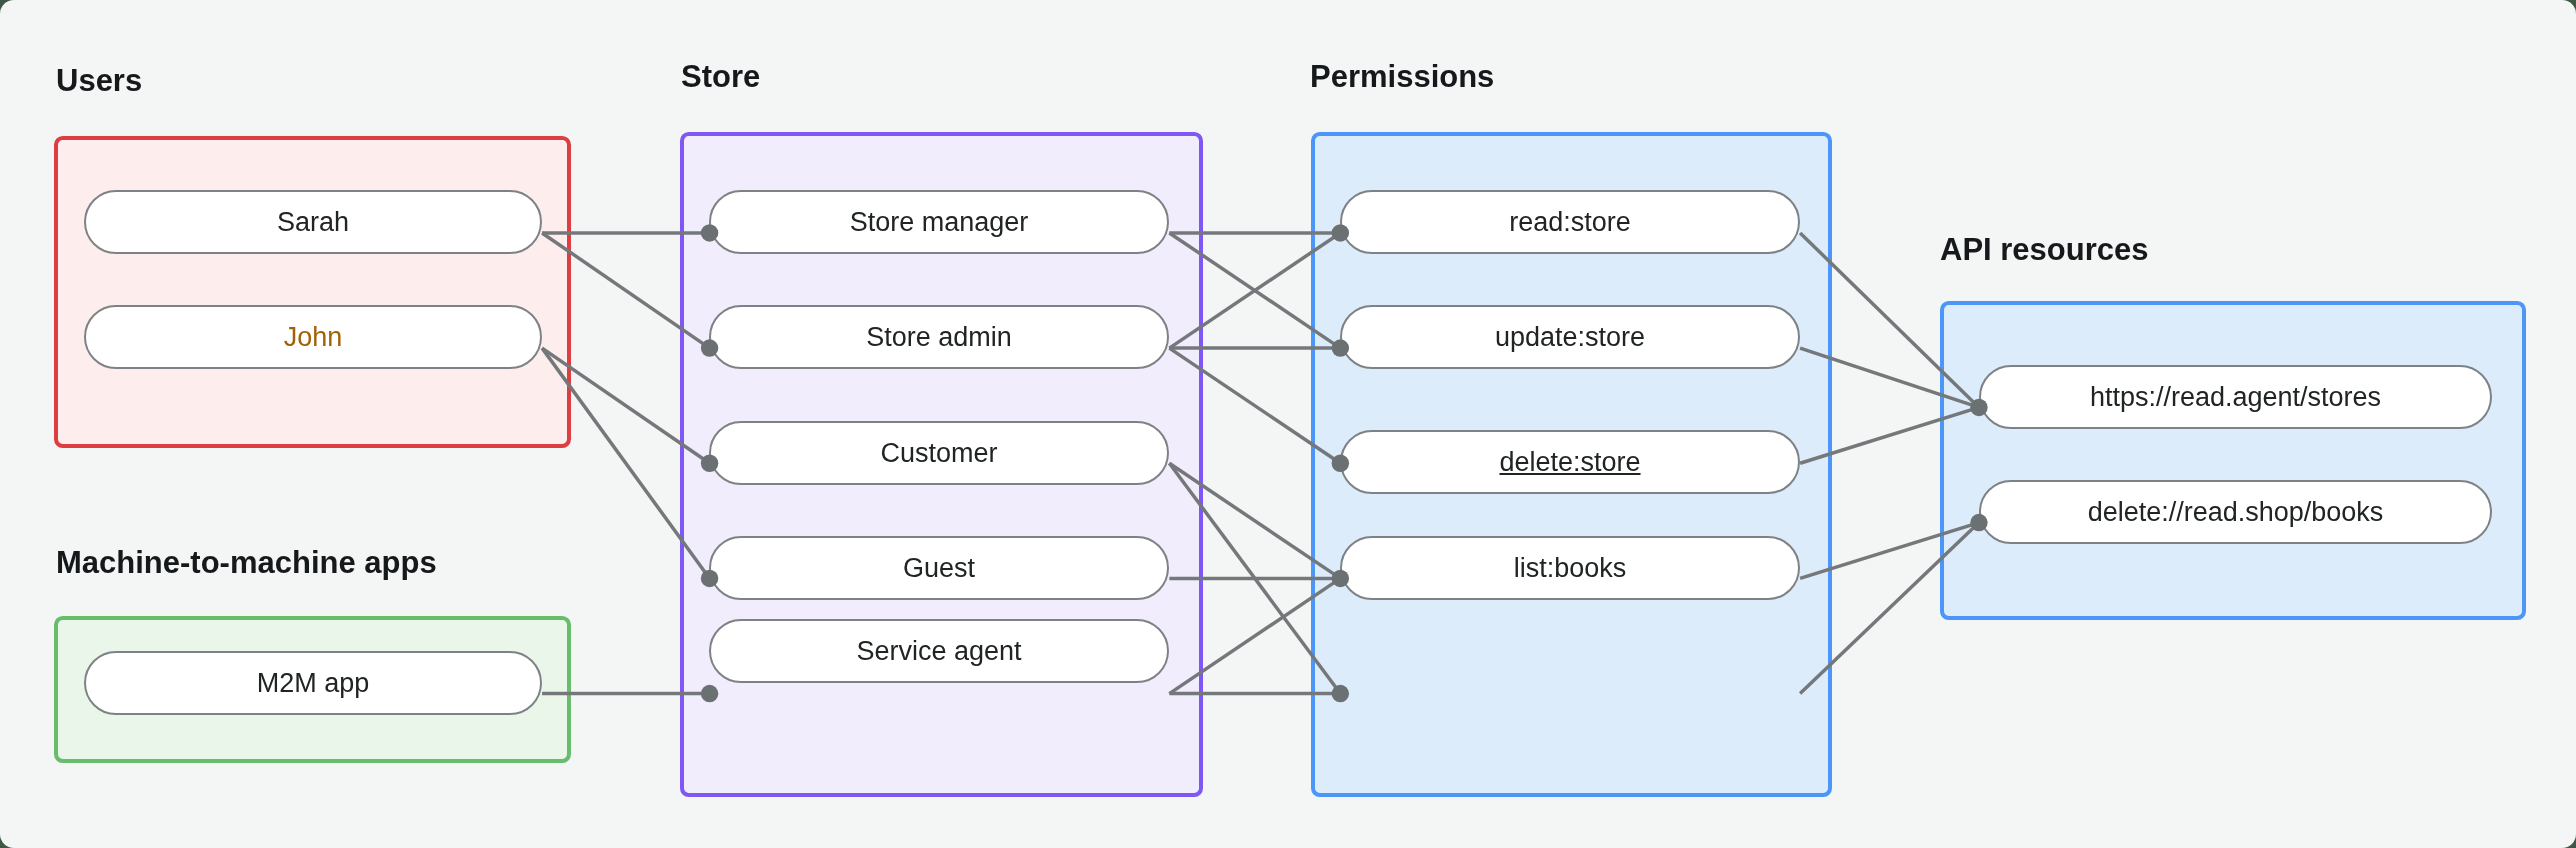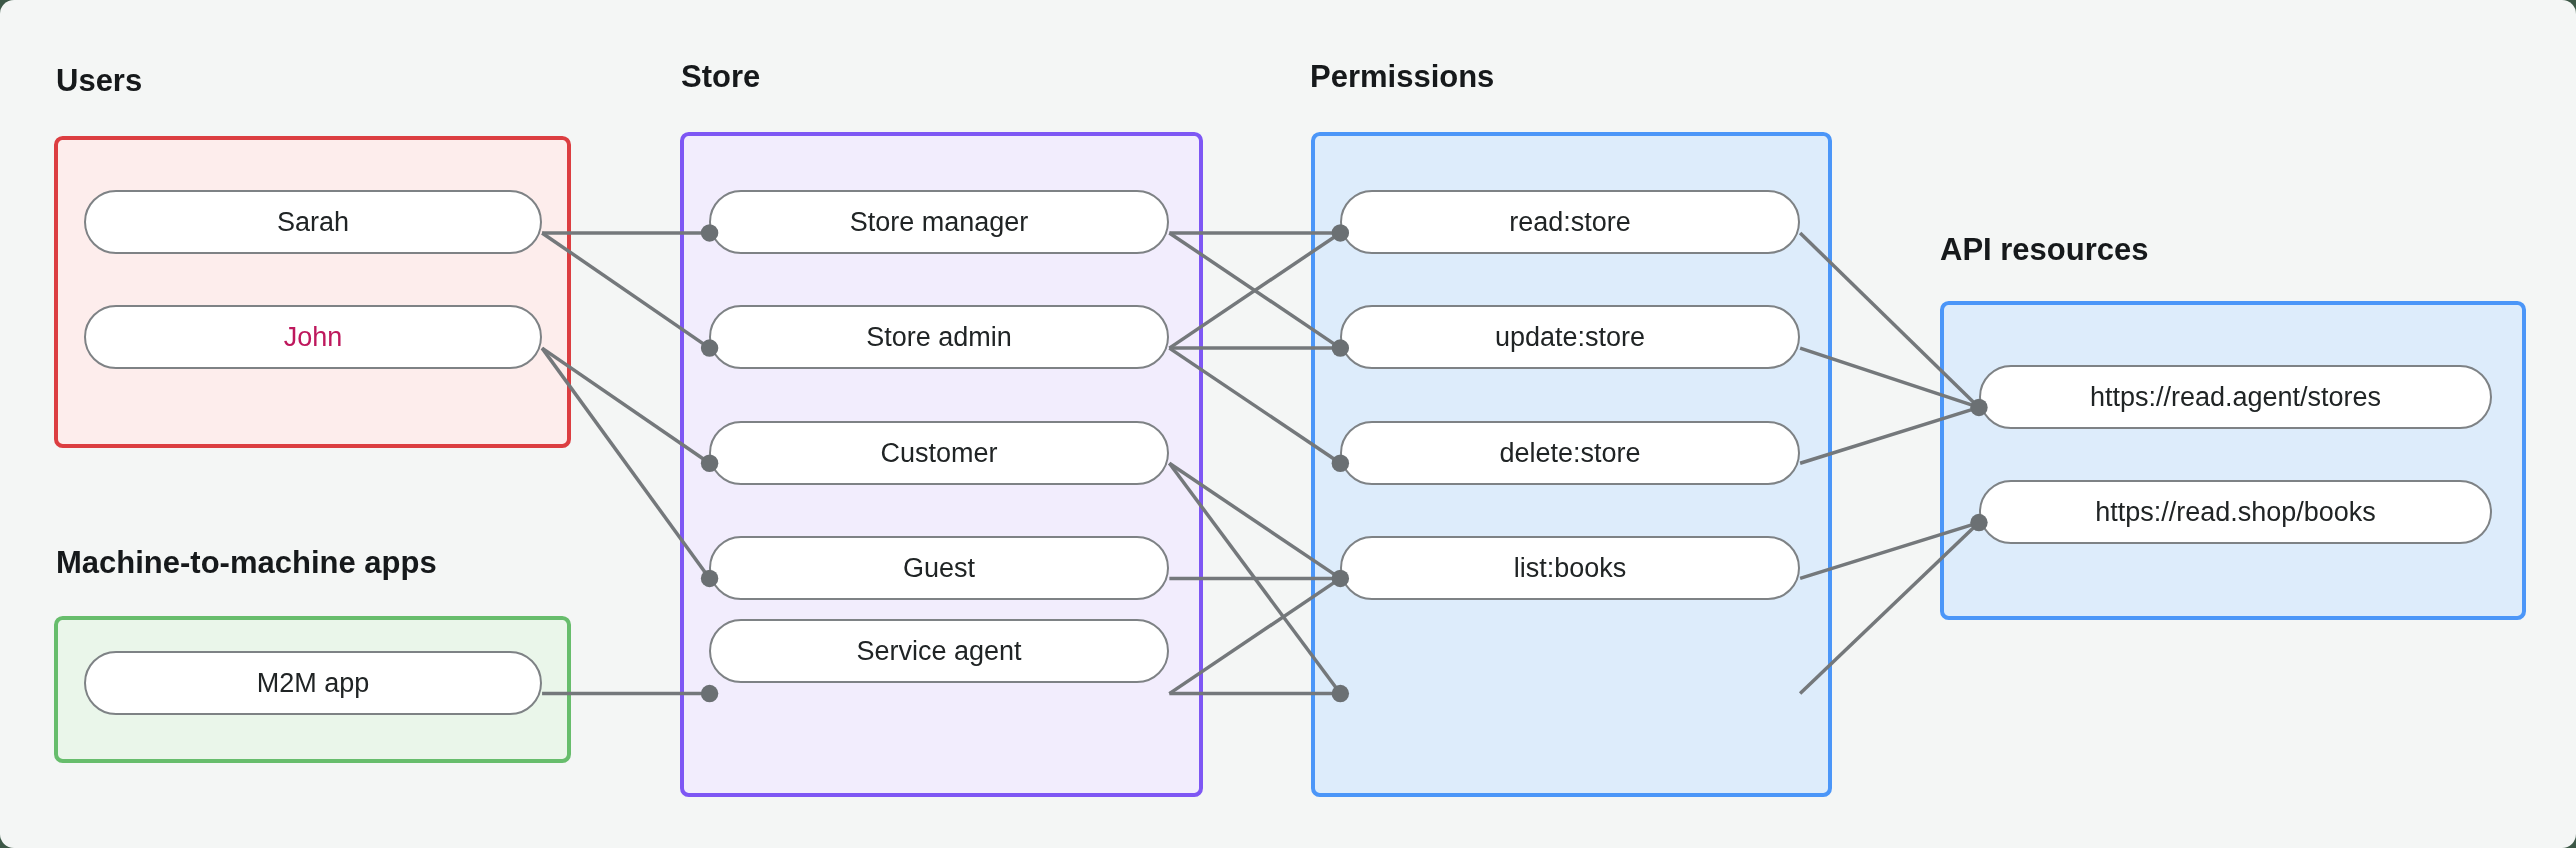--- a/index.html
+++ b/index.html
@@ -57,33 +57,33 @@
     <div class="group-label" style="left:1310px;top:59px;">Permissions</div>
     <div class="group-label" style="left:1940px;top:232px;">API resources</div>
 
     <div class="group-box" style="left: 54px; top: 136px; width: 517px; height: 312px; border-color: rgb(220, 62, 65); background: rgb(253, 237, 236);"></div>
     <div class="group-box" style="left: 54px; top: 616px; width: 517px; height: 147px; border-color: rgb(103, 189, 108); background: rgb(234, 246, 234);"></div>
     <div class="group-box" style="left: 680px; top: 132px; width: 523px; height: 665px; border-color: rgb(126, 87, 244); background: rgb(242, 237, 253);"></div>
     <div class="group-box" style="left: 1311px; top: 132px; width: 521px; height: 665px; border-color: rgb(75, 150, 248); background: rgb(221, 236, 251);"></div>
     <div class="group-box" style="left: 1940px; top: 301px; width: 586px; height: 319px; border-color: rgb(75, 150, 248); background: rgb(221, 236, 251);"></div>
 
   <div class="pill" style="left: 84px; top: 190px; width: 458px; border-color: rgb(126, 130, 133); color: rgb(32, 36, 37);">Sarah</div>
-      <div class="pill" style="left: 84px; top: 305px; width: 458px; border-color: rgb(126, 130, 133); color: #be185d;">John</div>
+      <div class="pill" style="left: 84px; top: 305px; width: 458px; border-color: rgb(126, 130, 133); color: #a16207;">John</div>
       <div class="pill" style="left: 84px; top: 651px; width: 458px; border-color: rgb(126, 130, 133); color: rgb(32, 36, 37);">M2M app</div>
       <div class="pill" style="left: 709px; top: 305px; width: 460px; border-color: rgb(126, 130, 133); color: rgb(32, 36, 37);">Store admin</div>
       <div class="pill" style="left: 709px; top: 190px; width: 460px; border-color: rgb(126, 130, 133); color: rgb(32, 36, 37);">Store manager</div>
       <div class="pill" style="left: 709px; top: 421px; width: 460px; border-color: rgb(126, 130, 133); color: rgb(32, 36, 37);">Customer</div>
       <div class="pill" style="left: 709px; top: 536px; width: 460px; border-color: rgb(126, 130, 133); color: rgb(32, 36, 37);">Guest</div>
       <div class="pill" style="left: 709px; top: 619px; width: 460px; border-color: rgb(126, 130, 133); color: rgb(32, 36, 37);">Service agent</div>
       <div class="pill" style="left: 1340px; top: 190px; width: 460px; border-color: rgb(126, 130, 133); color: rgb(32, 36, 37);">read:store</div>
       <div class="pill" style="left: 1340px; top: 305px; width: 460px; border-color: rgb(126, 130, 133); color: rgb(32, 36, 37);">update:store</div>
-      <div class="pill" style="left: 1340px; top: 421px; width: 460px; border-color: rgb(126, 130, 133); color: rgb(32, 36, 37);">delete:store</div>
+      <div class="pill" style="left: 1340px; top: 430px; width: 460px; border-color: rgb(126, 130, 133); color: rgb(32, 36, 37); text-decoration: underline;">delete:store</div>
       <div class="pill" style="left: 1340px; top: 536px; width: 460px; border-color: rgb(126, 130, 133); color: rgb(32, 36, 37);">list:books</div>
       <div class="pill" style="left: 1979px; top: 365px; width: 513px; border-color: rgb(126, 130, 133); color: rgb(32, 36, 37);">https://read.agent/stores</div>
-      <div class="pill" style="left: 1979px; top: 480px; width: 513px; border-color: rgb(126, 130, 133); color: rgb(32, 36, 37);">https://read.shop/books</div>
+      <div class="pill" style="left: 1979px; top: 480px; width: 513px; border-color: rgb(126, 130, 133); color: rgb(32, 36, 37);">delete://read.shop/books</div>
       <svg class="edges" width="2576" height="848" viewBox="0 0 2952 972">
         <line x1="621" y1="267" x2="813" y2="267" stroke="#74787b" stroke-width="4"></line>
         <line x1="621" y1="267" x2="813" y2="399" stroke="#74787b" stroke-width="4"></line>
         <line x1="621" y1="399" x2="813" y2="531" stroke="#74787b" stroke-width="4"></line>
         <line x1="621" y1="399" x2="813" y2="663" stroke="#74787b" stroke-width="4"></line>
         <line x1="621" y1="795" x2="813" y2="795" stroke="#74787b" stroke-width="4"></line>
         <line x1="1340" y1="267" x2="1536" y2="267" stroke="#74787b" stroke-width="4"></line>
         <line x1="1340" y1="267" x2="1536" y2="399" stroke="#74787b" stroke-width="4"></line>
         <line x1="1340" y1="399" x2="1536" y2="267" stroke="#74787b" stroke-width="4"></line>
         <line x1="1340" y1="399" x2="1536" y2="399" stroke="#74787b" stroke-width="4"></line>

